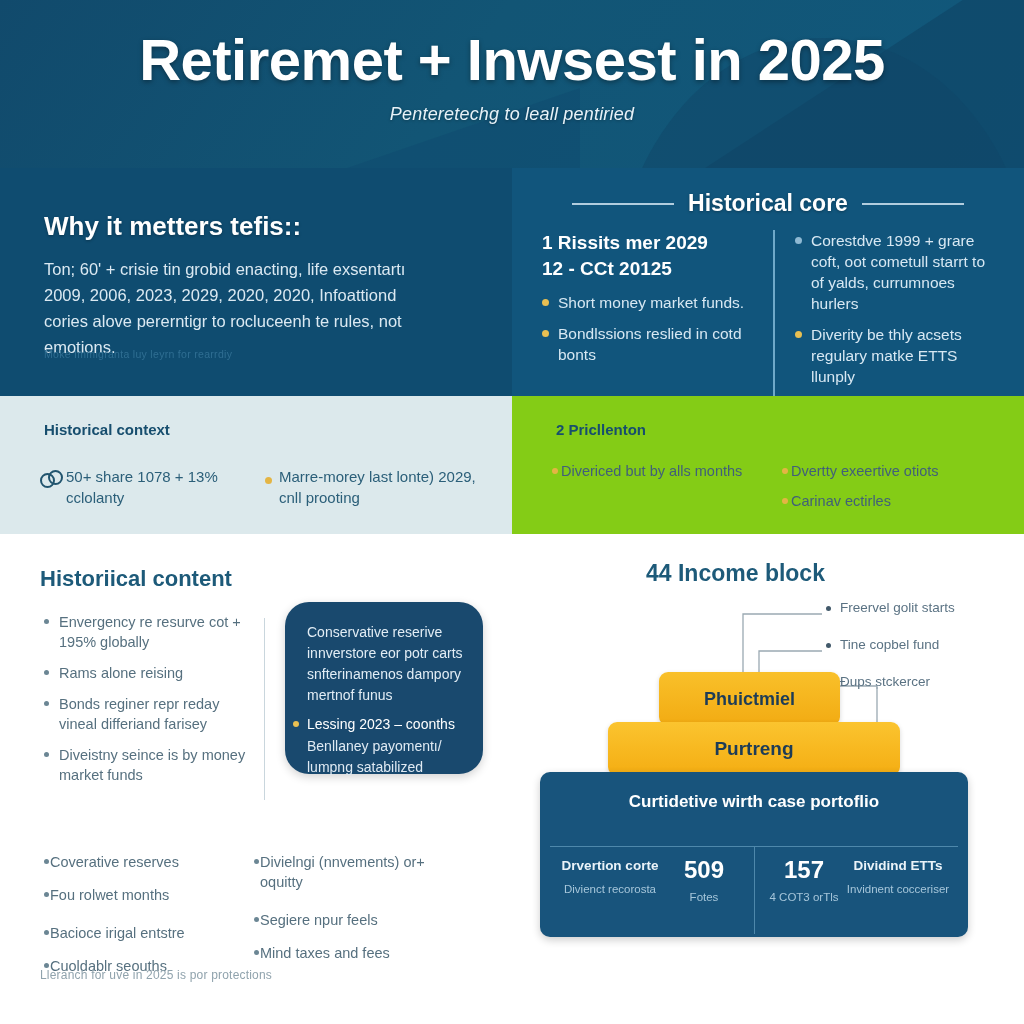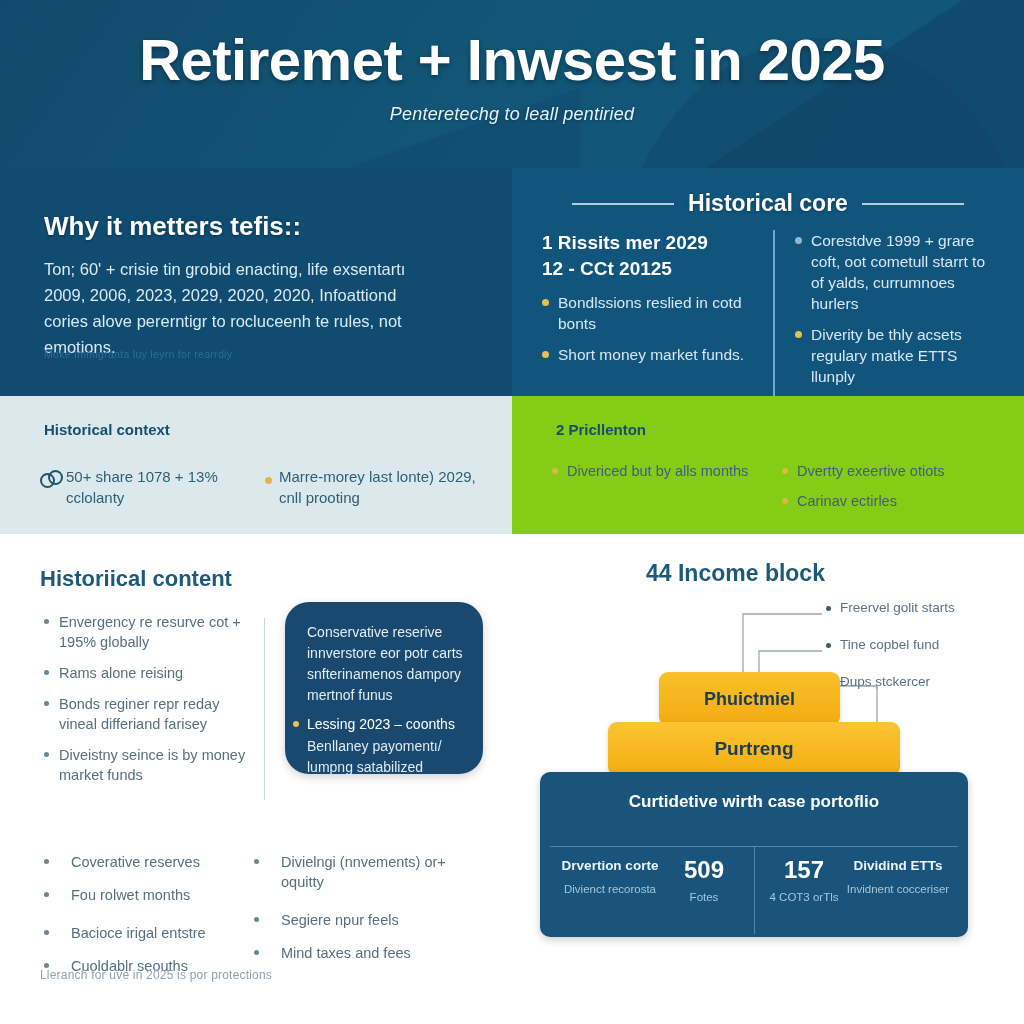--- a/index.html
+++ b/index.html
@@ -77,21 +77,21 @@
   .ctx-cols{position:absolute;left:40px;top:70px;width:450px;display:flex;}
   .ctx-col{width:50%;display:flex;gap:0;}
   .icon-circles{flex:none;width:26px;height:22px;position:relative;margin-top:4px;}
   .icon-circles i{position:absolute;width:15px;height:15px;border:2px solid #21546e;
                   border-radius:50%;box-sizing:border-box;}
   .icon-circles i.a{left:0;top:3px;}
   .icon-circles i.b{left:8px;top:0;}
   .ctx-t{font-size:15px;line-height:21px;color:#2b5f79;}
   .pc-cols{position:absolute;left:40px;top:66px;width:460px;display:flex;}
   .pc-col{width:50%;}
-  .pc-b{display:flex;gap:9px;margin-bottom:11px;font-size:14.5px;line-height:19px;color:#41607a;}
+  .pc-b{display:flex;gap:3px;margin-bottom:11px;font-size:14.5px;line-height:19px;color:#41607a;}
   .pc-b .dot{flex:none;width:6px;height:6px;border-radius:50%;background:#e4b544;margin-top:6px;}
 
   
   .bottom{position:absolute;left:0;top:534px;width:1024px;height:490px;background:#fff;}
 
   .hcon-h{position:absolute;left:40px;top:32px;font-size:22px;font-weight:bold;color:#1d5a79;}
   .hcon-list{position:absolute;left:44px;top:78px;width:205px;}
   .hcon-b{display:flex;gap:10px;margin-bottom:11px;font-size:14.5px;line-height:20px;color:#56707f;}
   .hcon-b .dot{flex:none;width:5px;height:5px;border-radius:50%;background:#6b8694;margin-top:7px;}
   .vdiv{position:absolute;left:264px;top:84px;width:1px;height:182px;background:#c9d6dd;}
@@ -104,21 +104,21 @@
                   color:#e2edf5;}
   .navy-card .bul{position:absolute;left:8px;top:112px;width:180px;display:flex;gap:8px;
                   font-size:14px;line-height:21px;color:#ffffff;}
   .navy-card .bul .dot{flex:none;width:6px;height:6px;border-radius:50%;background:#e8bf52;margin-top:7px;}
   .navy-card .tail{position:absolute;left:22px;top:134px;width:168px;font-size:14px;line-height:21px;
                    color:#dfeaf3;}
 
   .con-h{position:absolute;left:40px;top:272px;font-size:23px;font-weight:bold;color:#1d5a79;}
   .con-grid{position:absolute;left:44px;top:318px;width:420px;display:flex;}
   .con-col{width:50%;padding-right:14px;box-sizing:border-box;}
-  .con-b{display:flex;gap:22px;margin-bottom:13px;font-size:14.5px;line-height:20px;color:#56707f;}
+  .con-b{display:flex;gap:1px;margin-bottom:13px;font-size:14.5px;line-height:20px;color:#56707f;}
   .con-b.gap{margin-top:18px;}
   .con-b .dot{flex:none;width:5px;height:5px;border-radius:50%;background:#6b8694;margin-top:7px;}
 
   .footer{position:absolute;left:40px;top:434px;font-size:12px;color:#90a3ad;letter-spacing:.2px;}
 
   
   .pyr-h{position:absolute;left:646px;top:26px;font-size:23px;font-weight:bold;color:#1d5a79;}
 
   .callouts{position:absolute;left:826px;top:66px;width:200px;}
   .co{display:flex;gap:9px;align-items:flex-start;height:37px;font-size:13.5px;color:#5a7283;}
@@ -185,25 +185,25 @@
         <span class="rule"></span>
       </div>
       <div class="hc-cols">
         <div class="hc-col">
           <div class="hc-num">
             <div>1  Rissits mer 2029</div>
             <div>12 - CCt 20125</div>
           </div>
           <div class="hc-b">
             <span class="dot"></span>
+            <span>Short money market funds.</span>
+          </div>
+          <div class="hc-b">
+            <span class="dot"></span>
             <span>Bondlssions reslied in cotd bonts</span>
-          </div>
-          <div class="hc-b">
-            <span class="dot"></span>
-            <span>Short money market funds.</span>
           </div>
         </div>
         <div class="hc-col right">
           <div class="hc-lead">
             <span class="dot"></span>
             <span>Corestdve 1999 + grare coft, oot cometull starrt to of yalds, currumnoes hurlers</span>
           </div>
           <div class="hc-b">
             <span class="dot"></span>
             <span>Diverity be thly acsets regulary matke ETTS llunply</span>

